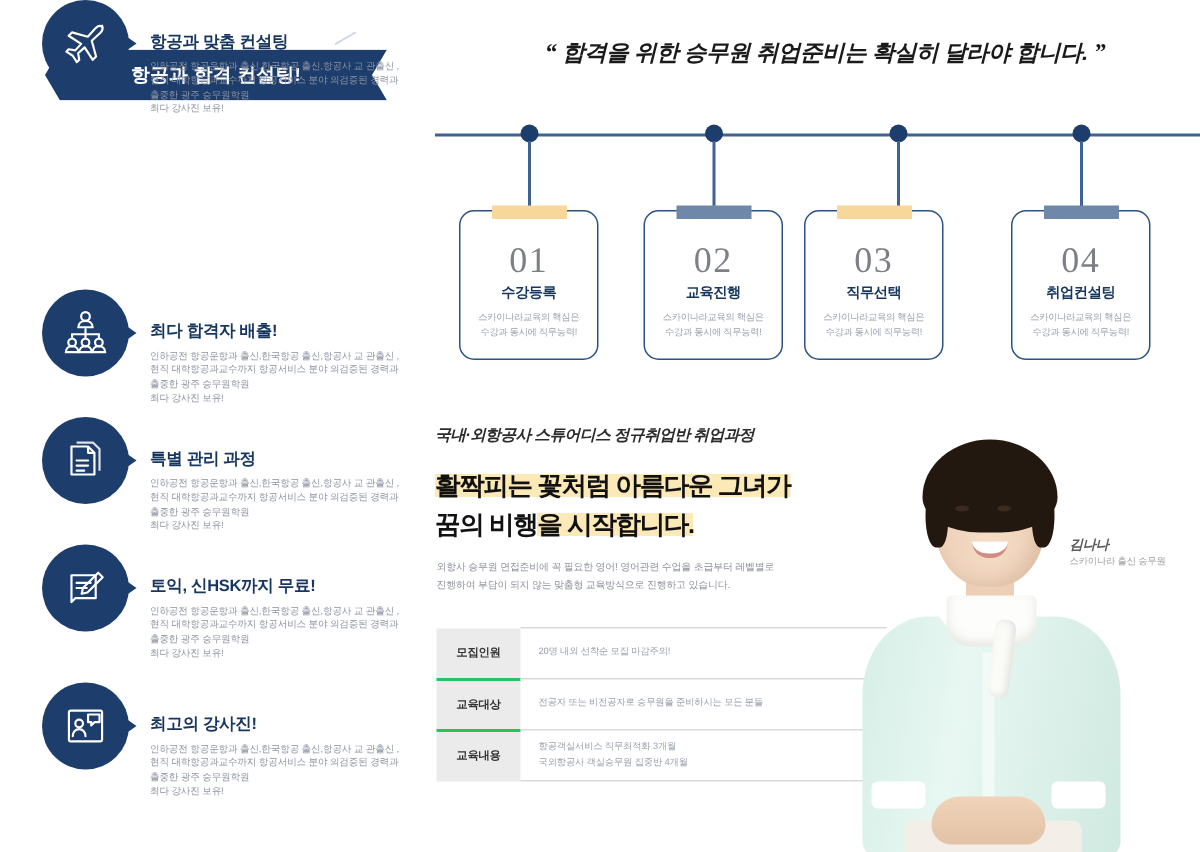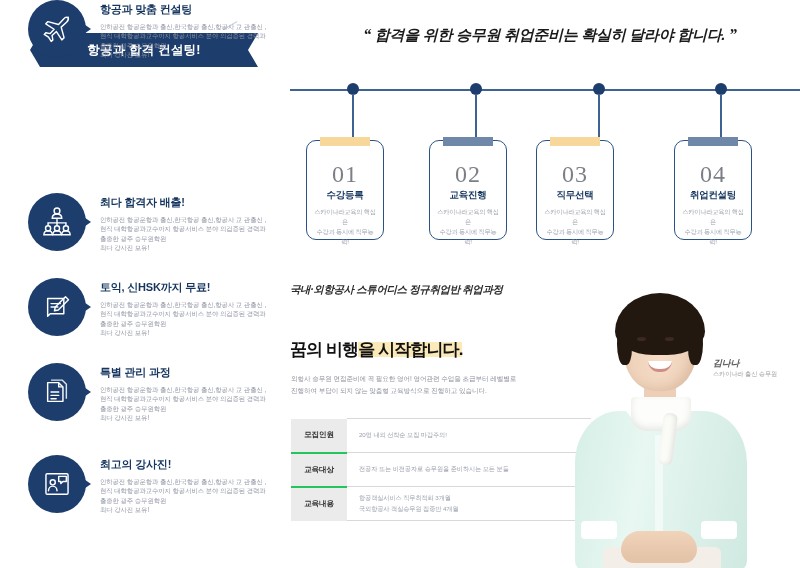--- a/index.html
+++ b/index.html
@@ -49,21 +49,21 @@
     content: ""; position: absolute; right: -5px; top: 22px;
     width: 0; height: 0;
     border-top: 7px solid transparent;
     border-bottom: 7px solid transparent;
     border-left: 10px solid #1d3d6d;
   }
   .f-badge svg { width: 34px; height: 34px; display: block; }
   .f-body { position: absolute; left: 72px; top: 2px; width: 178px; }
   .f-title {
     font-size: 11px; font-weight: bold; color: #16365f;
-    margin-bottom: 5px; letter-spacing: -.2px;
+    margin-bottom: 5px; letter-spacing: -.2px; margin-top: 18px;
   }
   .f-desc {
     font-size: 6.4px; line-height: 1.45; color: #8d93a0;
     letter-spacing: -.1px; word-break: keep-all;
   }
   .f-desc .last { display: block; }
 
   
   .right-col { position: absolute; left: 290px; top: 0; width: 510px; height: 568px; }
 
@@ -90,21 +90,21 @@
   .tl-dot.d3 { left: 303px; }
   .tl-dot.d4 { left: 425px; }
 
   .tl-stem { position: absolute; top: 94px; width: 1.8px; height: 52px; background: #3e6291; }
   .tl-stem.s1 { left: 62px; }
   .tl-stem.s2 { left: 185px; }
   .tl-stem.s3 { left: 308px; }
   .tl-stem.s4 { left: 430px; }
 
   .step-card {
-    position: absolute; top: 140px; width: 78px; height: 100px;
+    position: absolute; top: 140px; width: 93px; height: 100px;
     border: 1.4px solid #2b5286; border-radius: 10px;
     background: #fff;
   }
   .step-card.c1 { left: 16px; }
   .step-card.c2 { left: 139px; }
   .step-card.c3 { left: 246px; }
   .step-card.c4 { left: 384px; }
   .sc-tab {
     position: absolute; left: 50%; top: -4px; transform: translateX(-50%);
     width: 50px; height: 9px;
@@ -276,59 +276,59 @@
           <span>인하공전 항공운항과 출신,한국항공 출신,항공사 교</span>
           <span>관출신 ,현직 대학항공과교수까지 항공서비스 분야</span>
           <span>의검증된 경력과 출중한 광주 승무원학원</span>
           <span class="last">최다 강사진 보유!</span>
         </div>
       </div>
     </div>
 
     <div class="feature">
       <div class="f-badge">
+        <svg viewBox="0 0 40 40" fill="none" stroke="#fff" stroke-width="1.7" stroke-linejoin="round">
+          <path d="M9 9h13l5 5v17H9z"></path>
+          <path d="M22 9v5h5"></path>
+          <path d="M13 6h13l5 5v17" opacity=".85"></path>
+          <path d="M13 20h9M13 24h9M13 28h6" stroke-linecap="round"></path>
+        </svg>
+      </div>
+      <div class="f-body">
+        <div class="f-title">특별 관리 과정</div>
+        <div class="f-desc">
+          <span>인하공전 항공운항과 출신,한국항공 출신,항공사 교</span>
+          <span>관출신 ,현직 대학항공과교수까지 항공서비스 분야</span>
+          <span>의검증된 경력과 출중한 광주 승무원학원</span>
+          <span class="last">최다 강사진 보유!</span>
+        </div>
+      </div>
+    </div>
+
+    <div class="feature">
+      <div class="f-badge">
         <svg viewBox="0 0 40 40" fill="none" stroke="#fff" stroke-width="1.7" stroke-linejoin="round" stroke-linecap="round">
           <path d="M9 10h19v18H12l-3 3z"></path>
           <path d="M13 16h11M13 20h8"></path>
           <path d="M30 8l3.5 3.5-12 12-4.5 1 1-4.5z"></path>
         </svg>
       </div>
       <div class="f-body">
         <div class="f-title">토익, 신HSK까지 무료!</div>
         <div class="f-desc">
           <span>인하공전 항공운항과 출신,한국항공 출신,항공사 교</span>
           <span>관출신 ,현직 대학항공과교수까지 항공서비스 분야</span>
           <span>의검증된 경력과 출중한 광주 승무원학원</span>
           <span class="last">최다 강사진 보유!</span>
         </div>
       </div>
     </div>
 
     <div class="feature">
       <div class="f-badge">
-        <svg viewBox="0 0 40 40" fill="none" stroke="#fff" stroke-width="1.7" stroke-linejoin="round">
-          <path d="M9 9h13l5 5v17H9z"></path>
-          <path d="M22 9v5h5"></path>
-          <path d="M13 6h13l5 5v17" opacity=".85"></path>
-          <path d="M13 20h9M13 24h9M13 28h6" stroke-linecap="round"></path>
-        </svg>
-      </div>
-      <div class="f-body">
-        <div class="f-title">특별 관리 과정</div>
-        <div class="f-desc">
-          <span>인하공전 항공운항과 출신,한국항공 출신,항공사 교</span>
-          <span>관출신 ,현직 대학항공과교수까지 항공서비스 분야</span>
-          <span>의검증된 경력과 출중한 광주 승무원학원</span>
-          <span class="last">최다 강사진 보유!</span>
-        </div>
-      </div>
-    </div>
-
-    <div class="feature">
-      <div class="f-badge">
         <svg viewBox="0 0 40 40" fill="none" stroke="#fff" stroke-width="1.7" stroke-linejoin="round" stroke-linecap="round">
           <rect x="7" y="8" width="26" height="24" rx="1.5"></rect>
           <circle cx="15" cy="18" r="3"></circle>
           <path d="M10 28c0-3.3 2.3-5.5 5-5.5s5 2.2 5 5.5"></path>
           <path d="M22 11h9v6h-4l-2.5 2.5V17H22z"></path>
         </svg>
       </div>
       <div class="f-body">
         <div class="f-title">최고의 강사진!</div>
         <div class="f-desc">
@@ -415,21 +415,21 @@
       <div class="sc-desc">
         <div>스카이나라교육의 핵심은</div>
         <div>수강과 동시에 직무능력!</div>
       </div>
     </div>
 
     <div class="promo">
       <div class="promo-eyebrow">국내·외항공사 스튜어디스 정규취업반 취업과정</div>
 
       <div class="promo-h1">
-        <br>
+        <span class="hl">활짝피는 꽃처럼 아름다운 그녀가</span><br>
         <span>꿈의 비행</span><span class="hl">을 시작합니다.</span>
       </div>
 
       <div class="promo-desc">
         <div>외항사 승무원 면접준비에 꼭 필요한 영어! 영어관련 수업을 초급부터 레벨별로</div>
         <div>진행하여 부담이 되지 않는 맞춤형 교육방식으로 진행하고 있습니다.</div>
       </div>
 
       <table class="info-table">
         <tbody>

